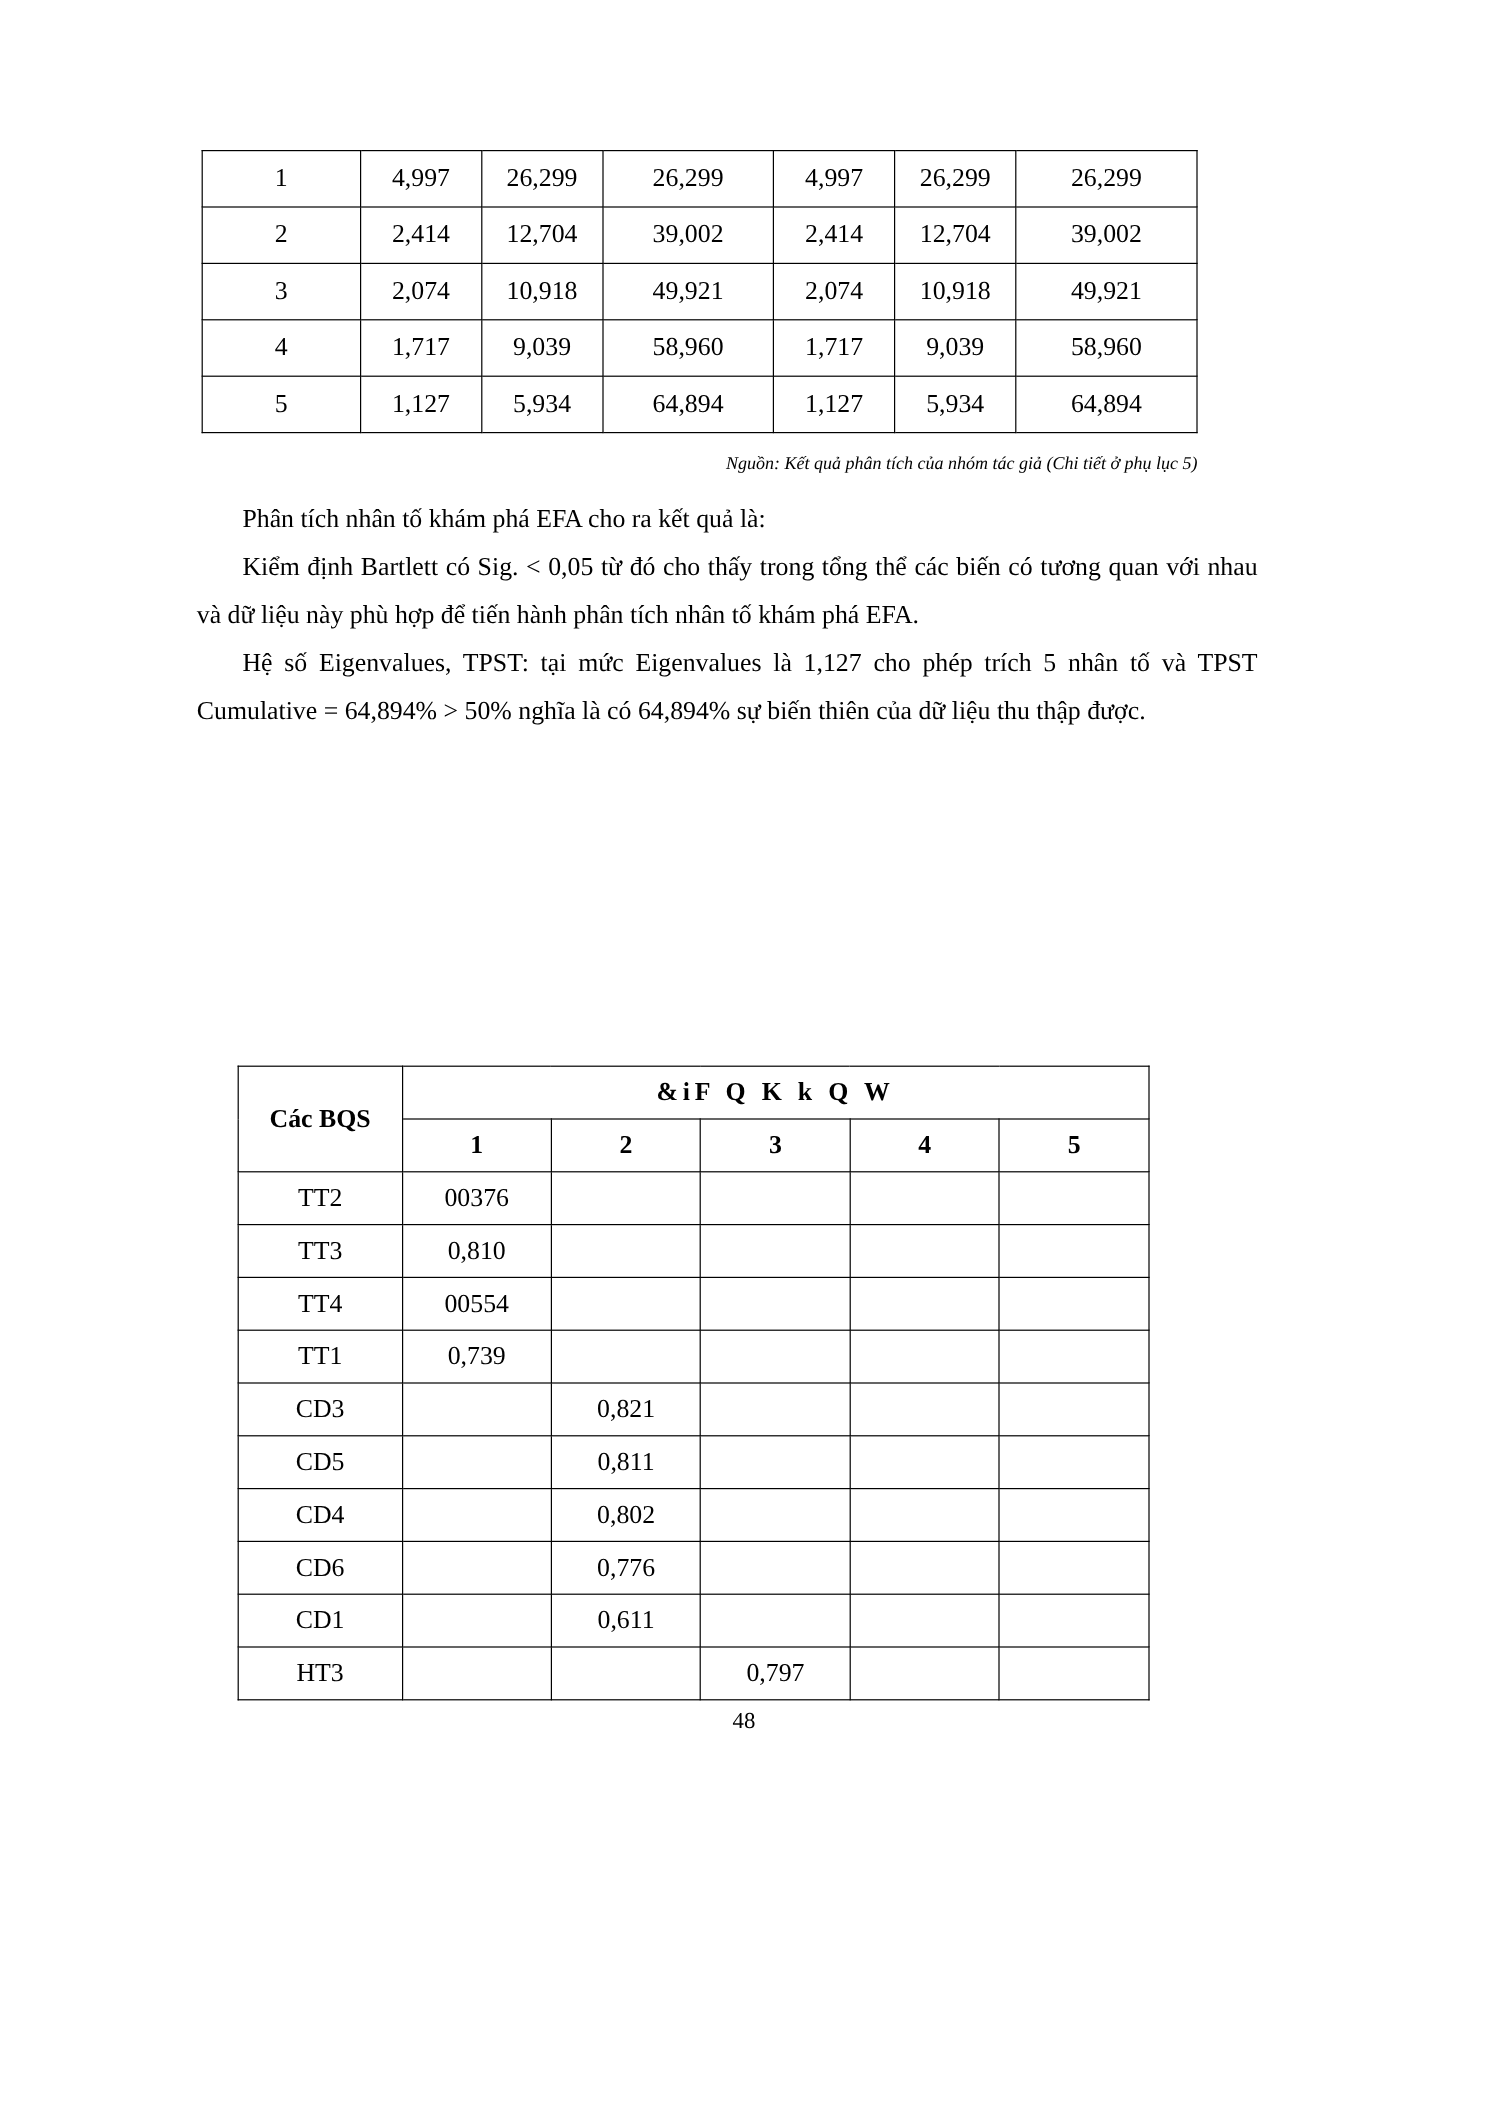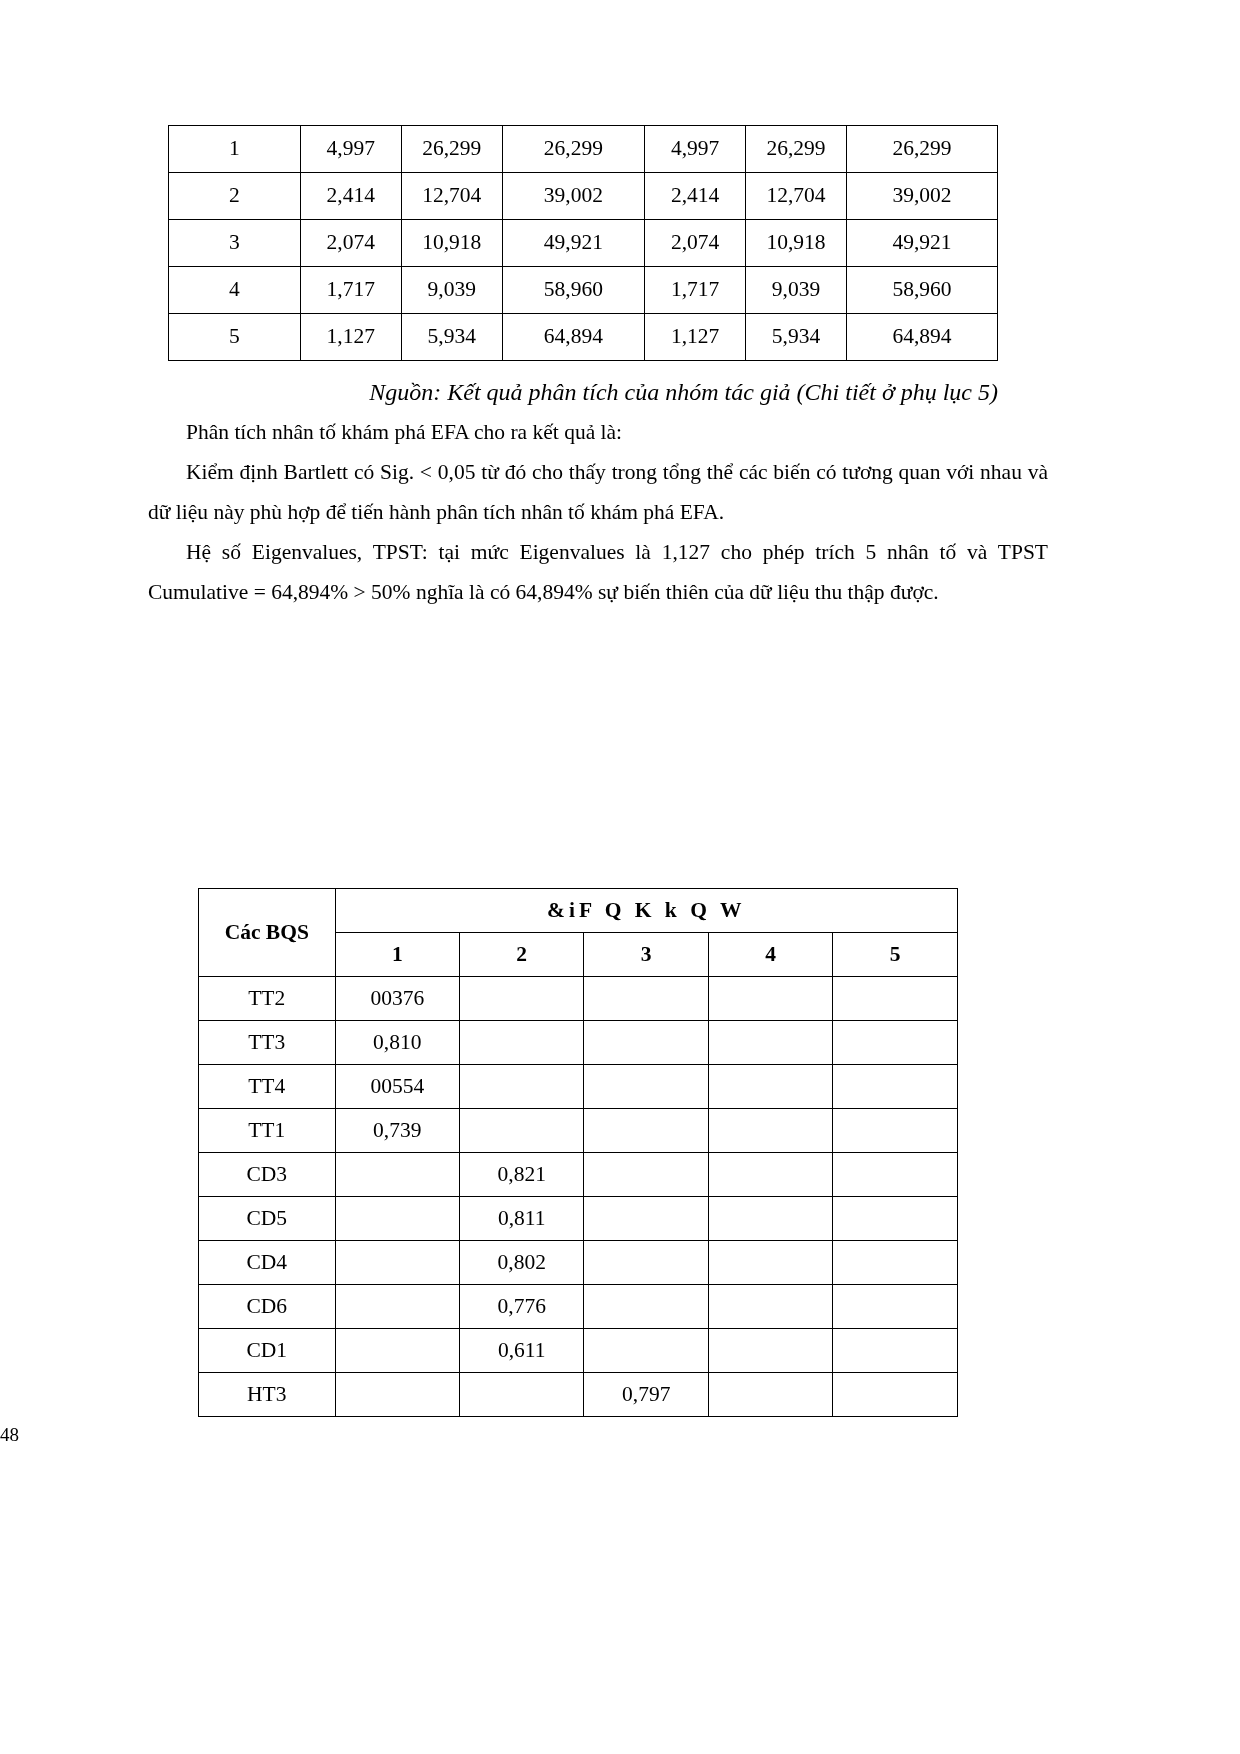--- a/index.html
+++ b/index.html
@@ -42,35 +42,35 @@
   .c-e{width:95px;}
   .c-f{width:142px;}
 
   
   .source{
     position:absolute;
     left:168px;top:379px;
     width:830px;
     text-align:right;
     font-style:italic;
-    font-size:24px;
+    font-size:15px;
     white-space:nowrap;
   }
 
   
   .body-text{
     position:absolute;
     left:148px;top:412px;
     width:900px;
     font-size:21.5px;
     line-height:40px;
     text-align:justify;
   }
   .body-text p{
-    margin:0 0 0 0;
+    margin:0 0 0 16px;
     text-indent:38px;
     text-align:justify;
   }
 
   
   .tbl-bottom{
     position:absolute;
     left:198px;top:888px;
     width:760px;
     border-collapse:collapse;
@@ -95,20 +95,21 @@
     font-size:22px;
     height:42px;
   }
   .hdr-num{height:42px;font-weight:bold;}
 
   
   .pagenum{
     position:absolute;
     left:0;top:1424px;
     width:1240px;
+    text-align:center;
     font-size:19px;
   }
 </style>
 </head>
 <body>
 
 <div class="page">
 
   <table class="tbl-top">
     <colgroup>

